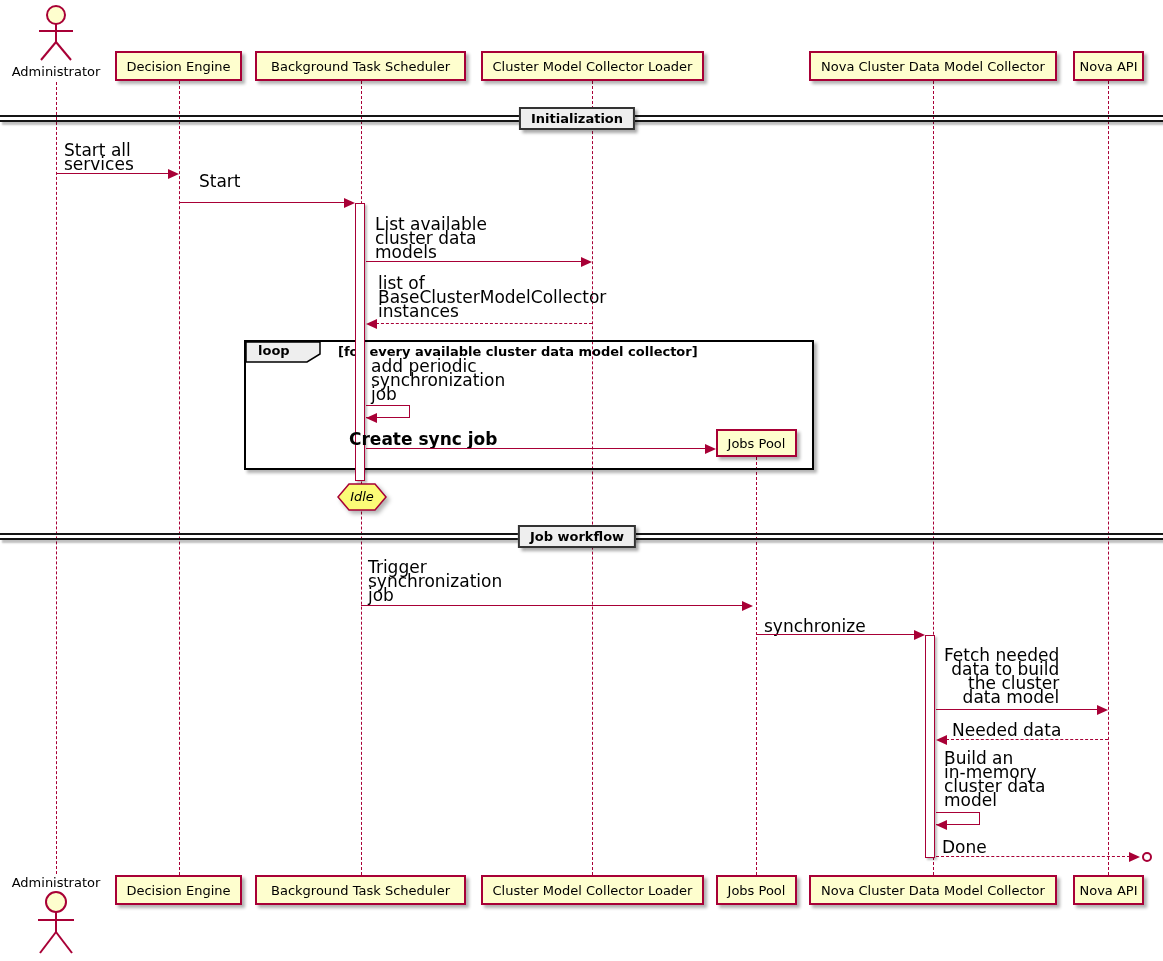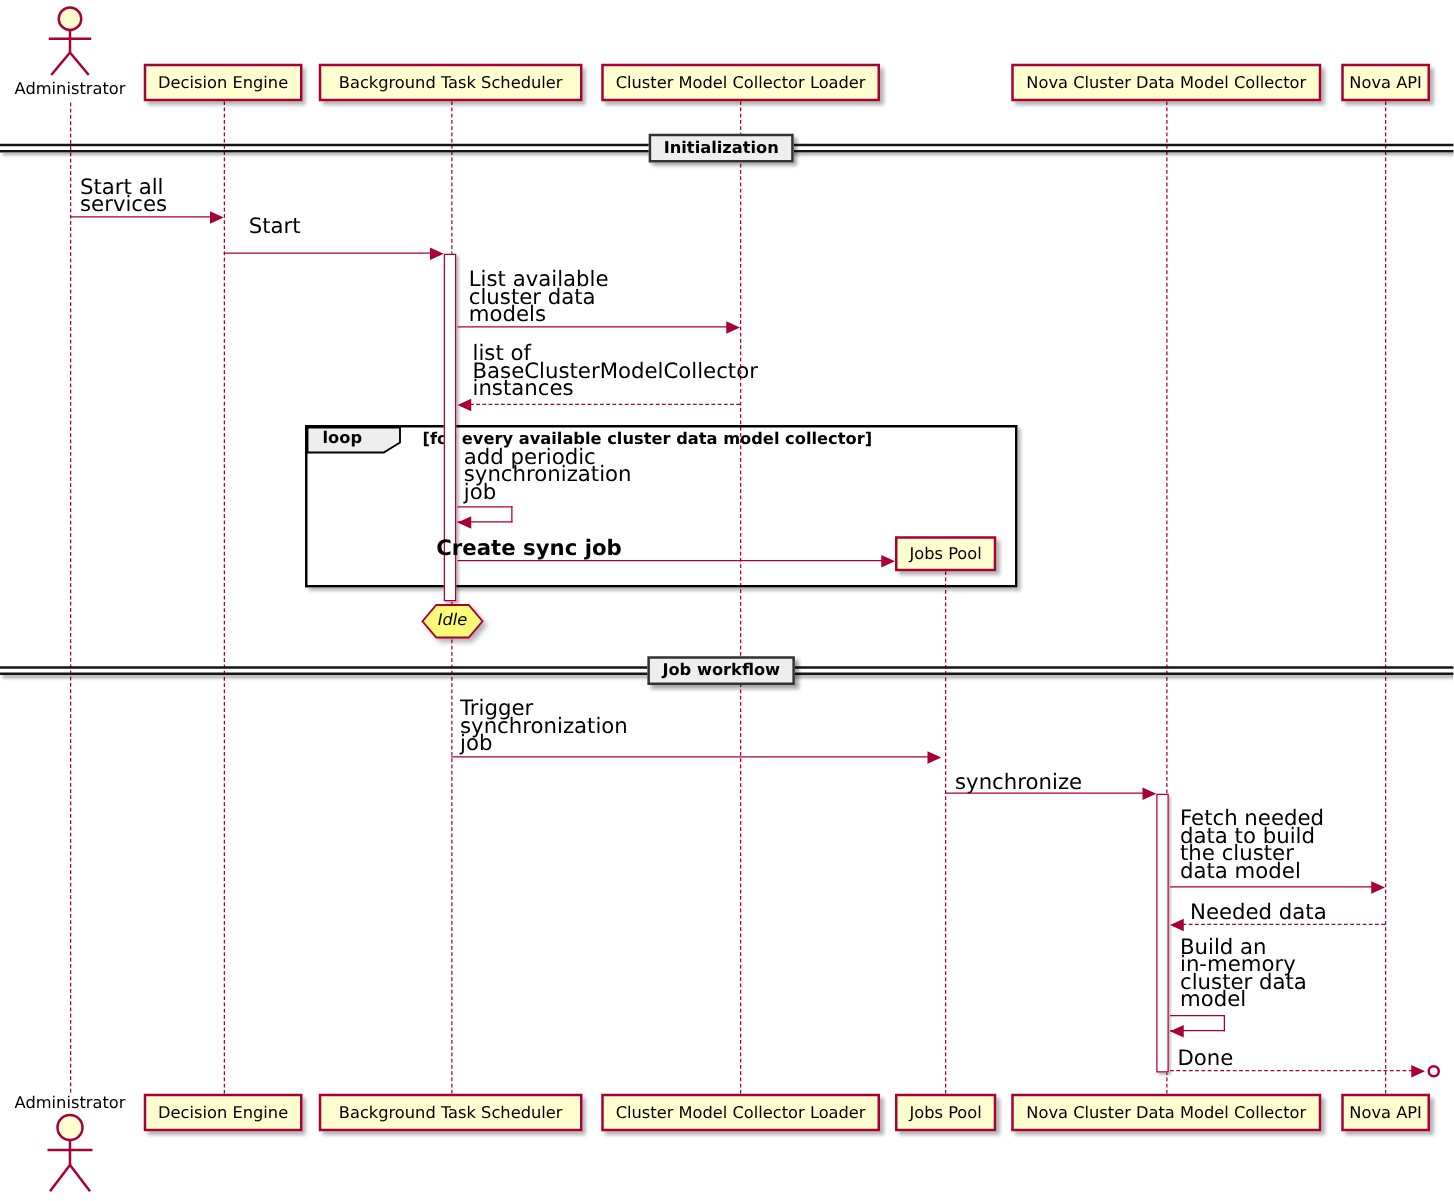--- a/index.html
+++ b/index.html
@@ -150,21 +150,21 @@
       <div class="mline" style="left: 366px; top: 448px; width: 340px;"></div>
       <div class="head right" style="left: 705px; top: 444px;"></div>
       <div class="msg-label" style="left: 368px; top: 560px;">Trigger
 synchronization
 job</div>
       <div class="mline" style="left: 361px; top: 605px; width: 382px;"></div>
       <div class="head right" style="left: 742px; top: 601px;"></div>
       <div class="msg-label" style="left: 764px; top: 619px;">synchronize</div>
       <div class="mline" style="left: 756px; top: 634px; width: 159px;"></div>
       <div class="head right" style="left: 914px; top: 630px;"></div>
-      <div class="msg-label" style="left: 944px; top: 648px;">Fetch needed
+      <div class="msg-label" style="left: 944px; top: 648px; text-align: right;">Fetch needed
 data to build
 the cluster
 data model</div>
       <div class="mline" style="left: 936px; top: 709px; width: 162px;"></div>
       <div class="head right" style="left: 1097px; top: 705px;"></div>
       <div class="msg-label" style="left: 952px; top: 723px;">Needed data</div>
       <div class="mline dashed" style="left: 946px; top: 739px; width: 162px;"></div>
       <div class="head left" style="left: 936px; top: 735px;"></div>
       <div class="msg-label" style="left: 944px; top: 751px;">Build an
 in-memory

